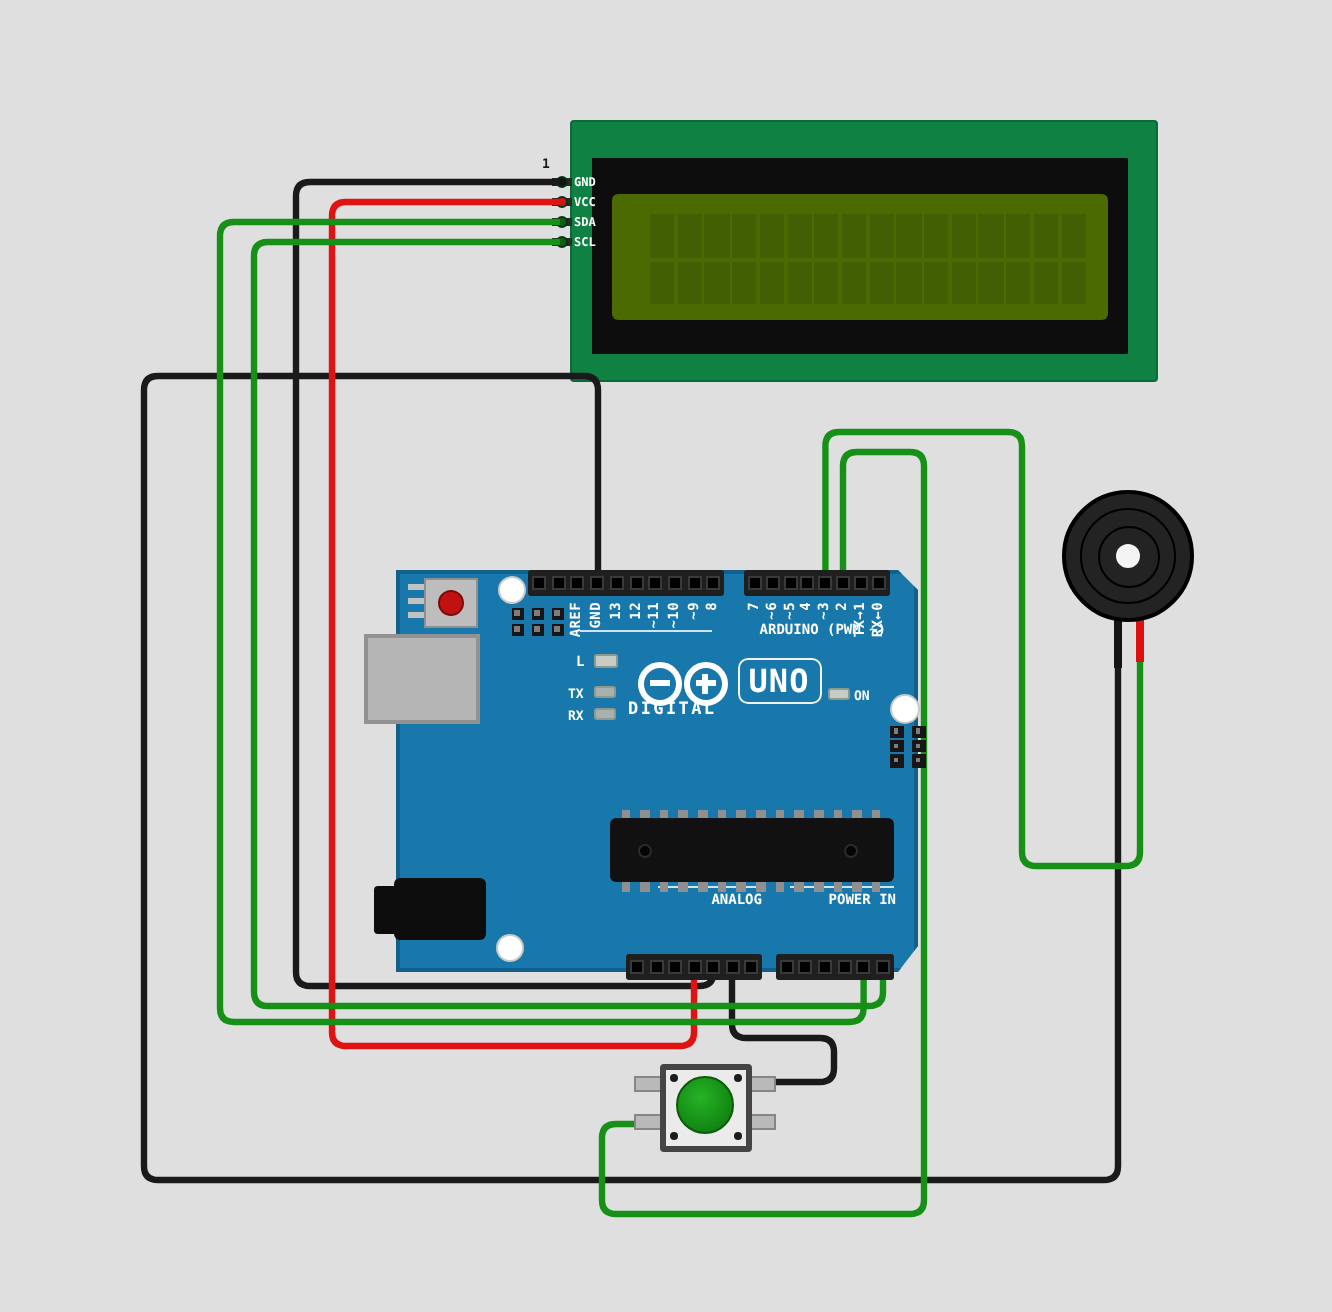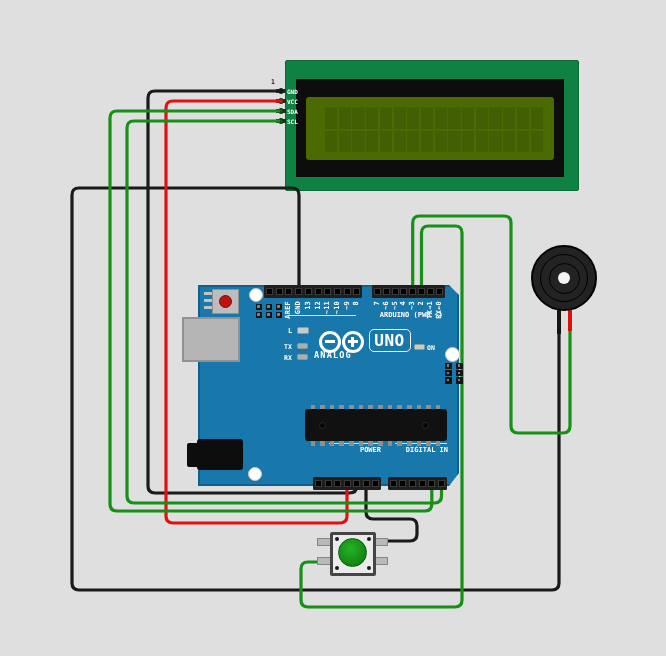--- a/index.html
+++ b/index.html
@@ -194,43 +194,43 @@
       <div class="socket" style="left: 408.9px; top: 480px;"></div>
       <div class="socket" style="left: 418.6px; top: 480px;"></div>
       <div class="socket" style="left: 428.3px; top: 480px;"></div>
       <div class="socket" style="left: 438px; top: 480px;"></div>
     </div>
 
   <div class="silk" style="left:290px;top:315px;width:66px;height:1.4px;"></div>
   <div class="cap" style="left:353px;top:311px;width:90px;text-align:right;">ARDUINO (PWM ~)</div>
   <div class="silk" style="left:329px;top:443px;width:49px;height:1.4px;"></div>
   <div class="silk" style="left:395px;top:443px;width:52px;height:1.4px;"></div>
-  <div class="cap" style="left:348px;top:446px;width:33px;text-align:right;">POWER</div>
-  <div class="cap" style="left:397px;top:446px;width:51px;text-align:right;">DIGITAL IN</div>
+  <div class="cap" style="left:348px;top:446px;width:33px;text-align:right;">ANALOG</div>
+  <div class="cap" style="left:397px;top:446px;width:51px;text-align:right;">POWER IN</div>
 
   <div class="cap" style="left:288px;top:327px;">L</div>
   <div class="ledrect" style="left:297px;top:326.5px;width:12px;height:7px;"></div>
   <div class="cap" style="left:284px;top:342.5px;font-size:6.5px;">TX</div>
   <div class="ledrect" style="left:297px;top:342.5px;width:11px;height:6.5px;background:#a9b0b0;"></div>
   <div class="cap" style="left:284px;top:353.5px;font-size:6.5px;">RX</div>
   <div class="ledrect" style="left:297px;top:353.5px;width:11px;height:6.5px;background:#a9b0b0;"></div>
   <div class="ledrect" style="left:414px;top:343.5px;width:11px;height:6.5px;"></div>
   <div class="cap" style="left:427px;top:343.5px;font-size:6.5px;">ON</div>
 
   <div class="circ" style="left:318.5px;top:330.5px;width:22px;height:22px;border:3.5px solid #fff;z-index:8;"></div>
   <div class="circ" style="left:341.5px;top:330.5px;width:22px;height:22px;border:3.5px solid #fff;z-index:8;"></div>
   <div style="left:324.5px;top:340.2px;width:10px;height:2.6px;background:#fff;z-index:9;"></div>
   <div style="left:347.5px;top:340.2px;width:10px;height:2.6px;background:#fff;z-index:9;"></div>
   <div style="left:351.2px;top:336.5px;width:2.6px;height:10px;background:#fff;z-index:9;"></div>
 
   <div style="left:368.5px;top:328.5px;width:42px;height:23px;border:1.6px solid #f2f2f2;border-radius:5px;z-index:8;
        display:flex;align-items:center;justify-content:center;">
     <span style="font:bold 16px 'DejaVu Sans Mono',monospace;color:#fff;letter-spacing:.5px;">UNO</span>
   </div>
-  <div class="cap" style="left:314px;top:350.5px;font-size:8.5px;letter-spacing:1.2px;">ANALOG</div>
+  <div class="cap" style="left:314px;top:350.5px;font-size:8.5px;letter-spacing:1.2px;">DIGITAL</div>
 
   <div id="ic-pins">
       <div class="icpin" style="left: 310.5px; top: 404.5px;"></div>
       <div class="icpin" style="left: 310.5px; top: 439.5px;"></div>
       <div class="icpin" style="left: 320.15px; top: 404.5px;"></div>
       <div class="icpin" style="left: 320.15px; top: 439.5px;"></div>
       <div class="icpin" style="left: 329.8px; top: 404.5px;"></div>
       <div class="icpin" style="left: 329.8px; top: 439.5px;"></div>
       <div class="icpin" style="left: 339.45px; top: 404.5px;"></div>
       <div class="icpin" style="left: 339.45px; top: 439.5px;"></div>

